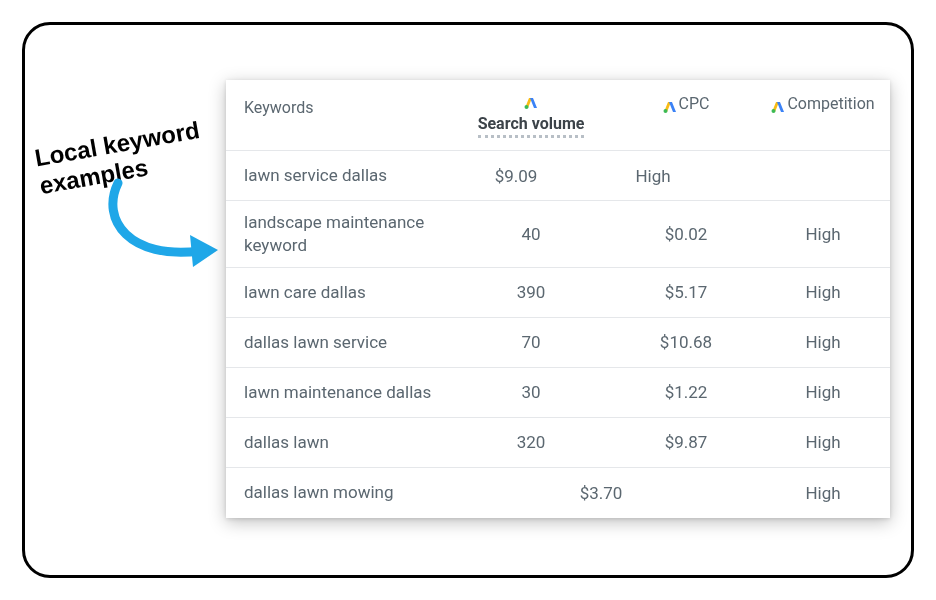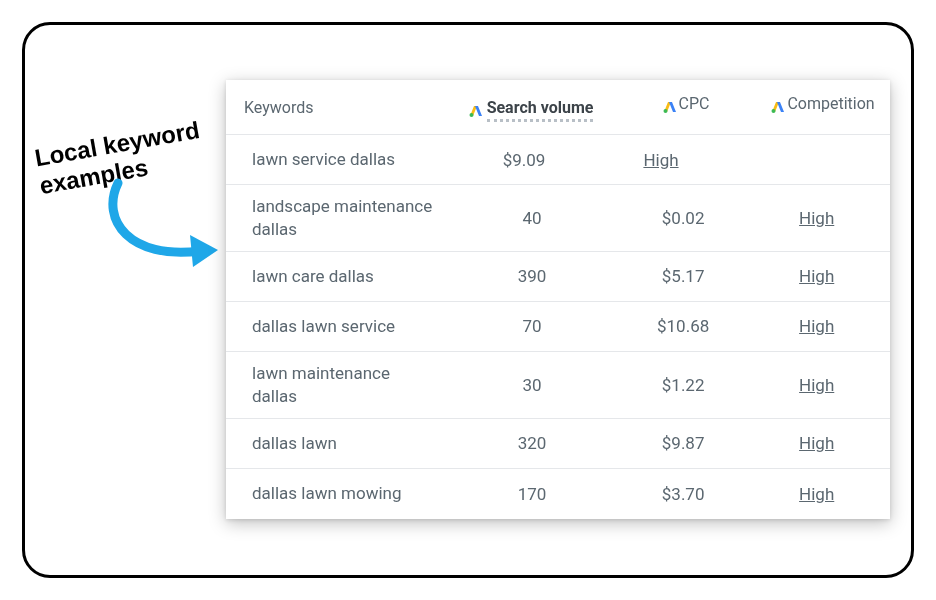--- a/index.html
+++ b/index.html
@@ -86,34 +86,34 @@
       display: inline-block;
       margin-top: 4px;
     }
     .th-icon-line {
       display: flex;
       align-items: center;
       justify-content: center;
       gap: 2px;
     }
     .th-search .th-icon-line {
-      flex-direction: row;
+      flex-direction: column;
       gap: 4px;
     }
     .ads-icon {
       display: inline-block;
       width: 14px;
       height: 12px;
     }
     .row {
       display: flex;
       align-items: center;
       border-bottom: 1px solid #e5e7ea;
       min-height: 50px;
-      padding: 10px 8px;
+      padding: 10px 0;
     }
     .row:last-child {
       border-bottom: none;
       justify-content: space-between;
     }
     .cell {
       font-size: 17px;
       color: #5b6770;
     }
     .cell-kw {
@@ -127,21 +127,20 @@
       width: 170px;
       text-align: center;
     }
     .cell-cpc {
       width: 140px;
       text-align: center;
     }
     .cell-comp {
       width: 134px;
       text-align: center;
-      text-decoration: underline;
     }
   </style>
 </head>
 <body>
 
 <div class="frame"></div>
 
 <div class="annotation">Local keyword examples</div>
 
 <svg class="arrow" viewBox="0 0 135 120">
@@ -194,21 +193,21 @@
     </div>
   </div>
 
   <div id="table-body">
       <div class="row">
         <div class="cell cell-kw">lawn service dallas</div>
         <div class="cell cell-cpc">$9.09</div>
         <div class="cell cell-comp">High</div>
       </div>
       <div class="row">
-        <div class="cell cell-kw">landscape maintenance dallas</div>
+        <div class="cell cell-kw">landscape maintenance keyword</div>
         <div class="cell cell-sv">40</div>
         <div class="cell cell-cpc">$0.02</div>
         <div class="cell cell-comp">High</div>
       </div>
       <div class="row">
         <div class="cell cell-kw">lawn care dallas</div>
         <div class="cell cell-sv">390</div>
         <div class="cell cell-cpc">$5.17</div>
         <div class="cell cell-comp">High</div>
       </div>
@@ -225,19 +224,18 @@
         <div class="cell cell-comp">High</div>
       </div>
       <div class="row">
         <div class="cell cell-kw">dallas lawn</div>
         <div class="cell cell-sv">320</div>
         <div class="cell cell-cpc">$9.87</div>
         <div class="cell cell-comp">High</div>
       </div>
       <div class="row">
         <div class="cell cell-kw">dallas lawn mowing</div>
-        <div class="cell cell-sv">170</div>
         <div class="cell cell-cpc">$3.70</div>
         <div class="cell cell-comp">High</div>
       </div>
     </div>
 
 </div>
 
 </body></html>

